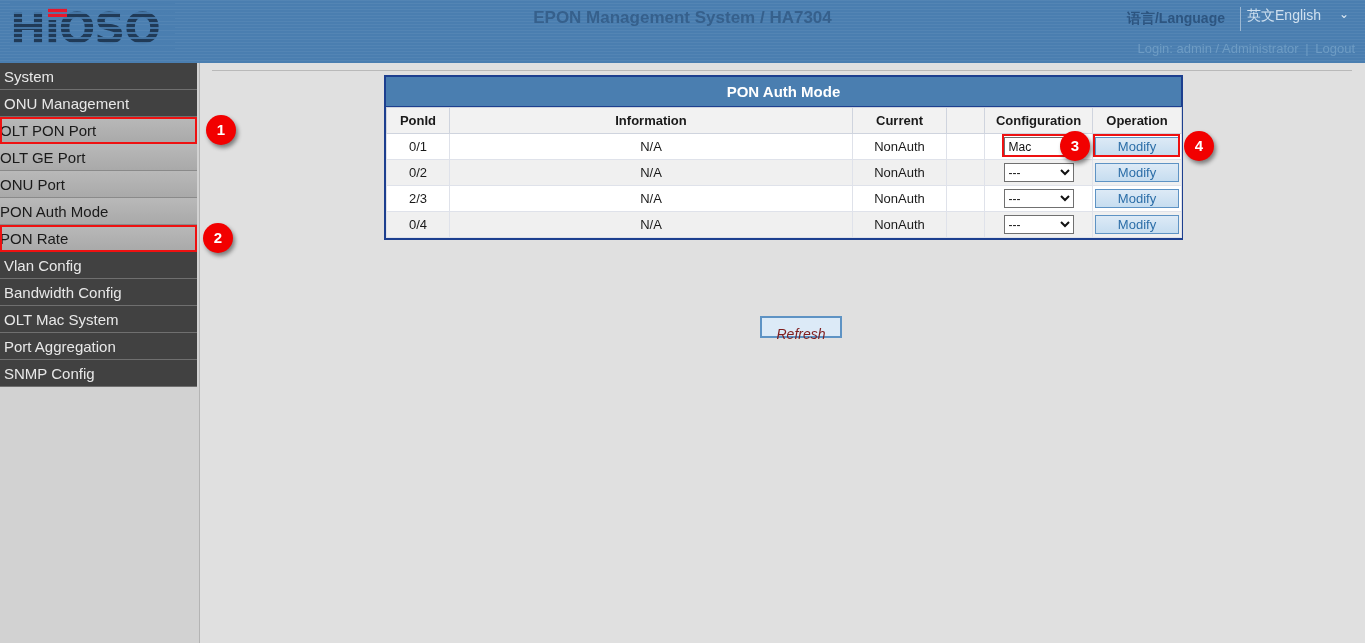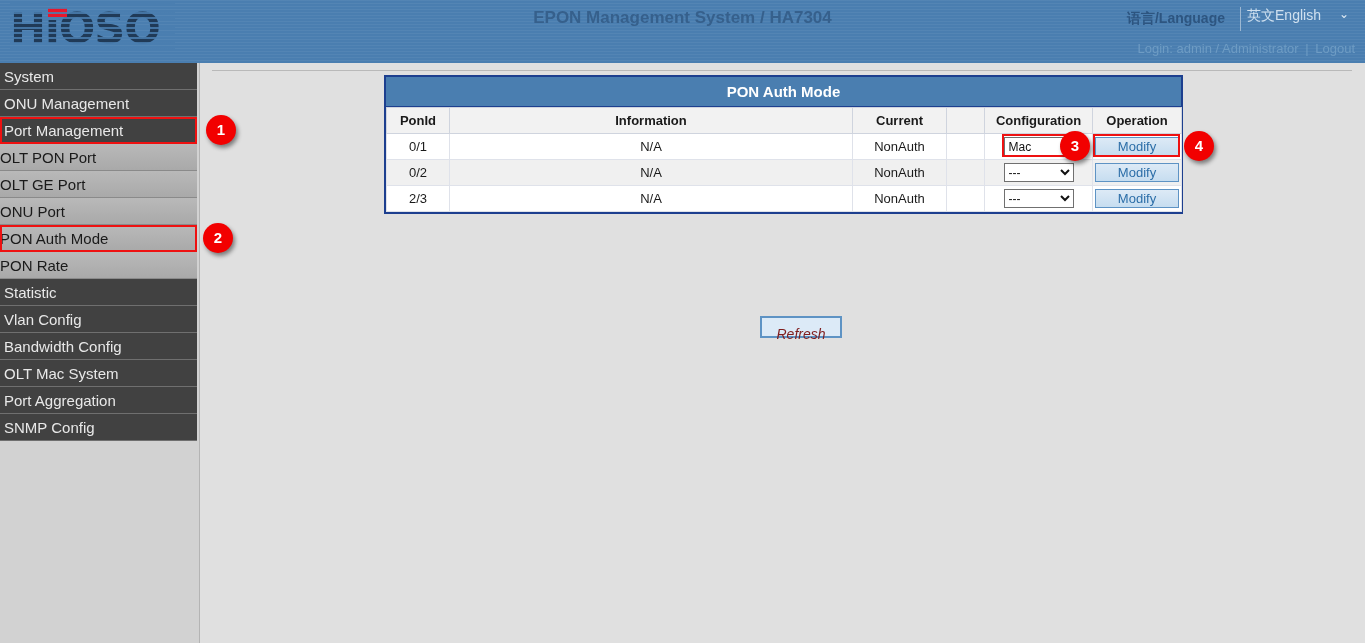--- a/index.html
+++ b/index.html
@@ -236,27 +236,25 @@
     <div class="login-line">
       <span>Login: admin / Administrator</span>
       <span class="sep">|</span>
       <span class="logout">Logout</span>
     </div>
   </div>
 
   <div class="sidebar" id="sidebar">
       <div class="nav-top"><span>System</span></div>
       <div class="nav-top"><span>ONU Management</span></div>
-      <div class="nav-top"><span>Port Management</span></div>
       <div class="nav-sub"><span>OLT PON Port</span></div>
       <div class="nav-sub"><span>OLT GE Port</span></div>
       <div class="nav-sub"><span>ONU Port</span></div>
       <div class="nav-sub"><span>PON Auth Mode</span></div>
       <div class="nav-sub"><span>PON Rate</span></div>
-      <div class="nav-top"><span>Statistic</span></div>
       <div class="nav-top"><span>Vlan Config</span></div>
       <div class="nav-top"><span>Bandwidth Config</span></div>
       <div class="nav-top"><span>OLT Mac System</span></div>
       <div class="nav-top"><span>Port Aggregation</span></div>
       <div class="nav-top"><span>SNMP Config</span></div>
       <div class="hl-box" style="left: 0px; top: 54px; width: 197px; height: 27px;"></div>
       <div class="hl-box" style="left: 0px; top: 162px; width: 197px; height: 27px;"></div>
     </div>
 
   <div class="content">
@@ -301,20 +299,28 @@
               <td style="position: relative;"><button class="btn-modify">Modify</button></td>
             </tr>
             <tr class="row-odd">
               <td>2/3</td>
               <td>N/A</td>
               <td>NonAuth</td>
               <td></td>
               <td style="position: relative;"><select class="cfg-select"><option>---</option><option>Mac</option><option>Loid</option><option>LoidMac</option><option>Pwd</option></select></td>
               <td style="position: relative;"><button class="btn-modify">Modify</button></td>
             </tr>
+            <tr class="row-even">
+              <td>0/4</td>
+              <td>N/A</td>
+              <td>NonAuth</td>
+              <td></td>
+              <td style="position: relative;"><select class="cfg-select"><option>---</option><option>Mac</option><option>Loid</option><option>LoidMac</option><option>Pwd</option></select></td>
+              <td style="position: relative;"><button class="btn-modify">Modify</button></td>
+            </tr>
           </tbody>
       </table>
     </div>
 
     <button class="btn-refresh">Refresh</button>
   </div>
 
   <div id="annotation-layer">
       <div class="badge" style="left: 206px; top: 115px; background: rgb(242, 0, 0);">1</div>
       <div class="badge" style="left: 203px; top: 223px; background: rgb(242, 0, 0);">2</div>

